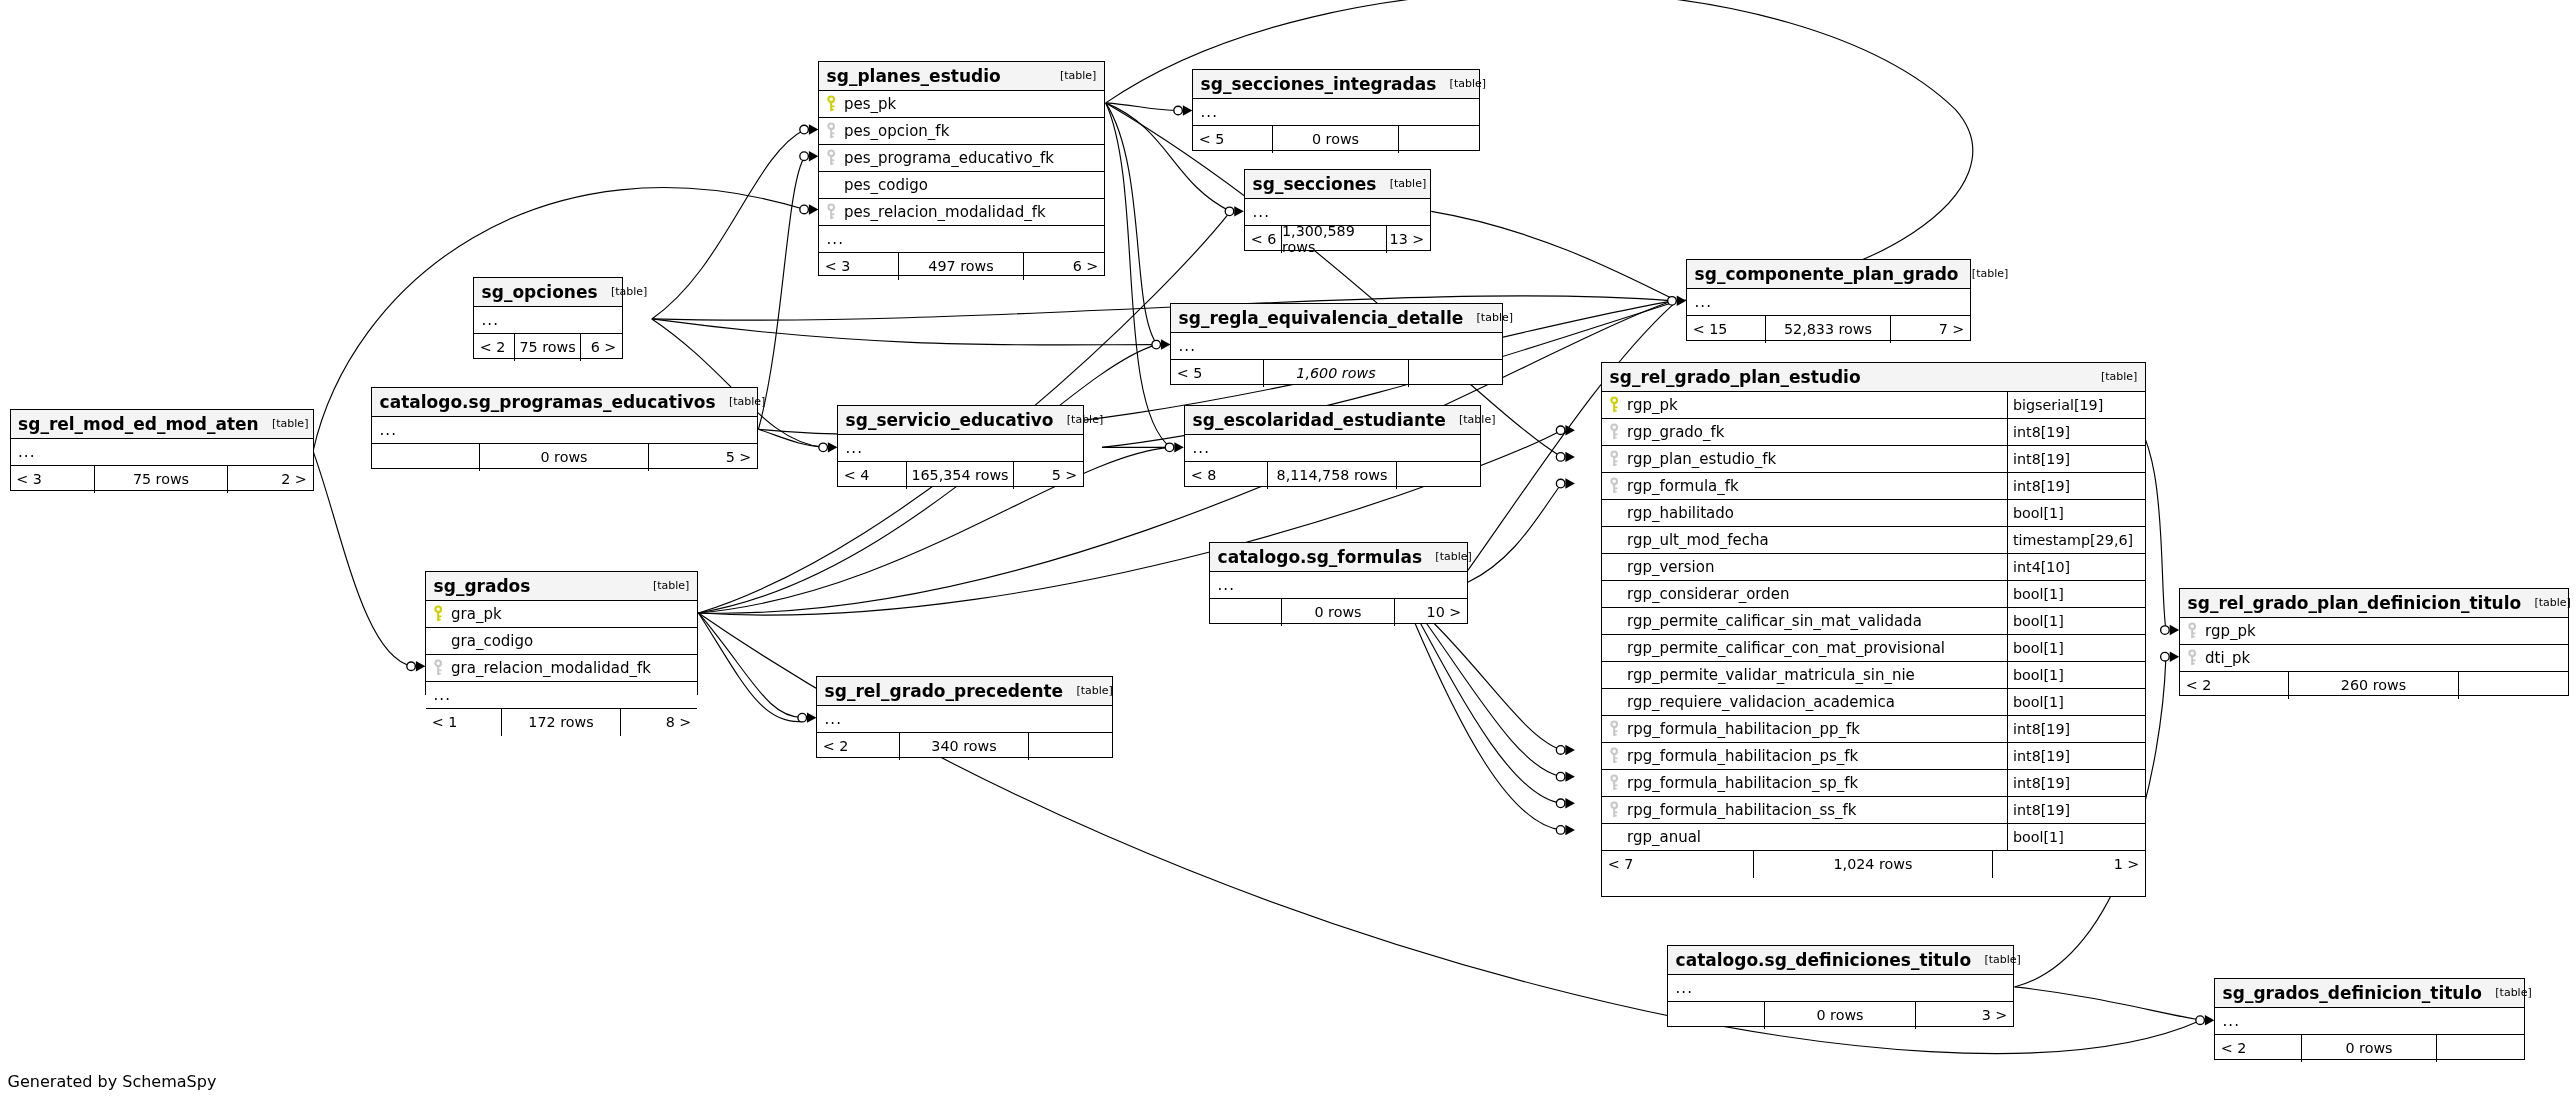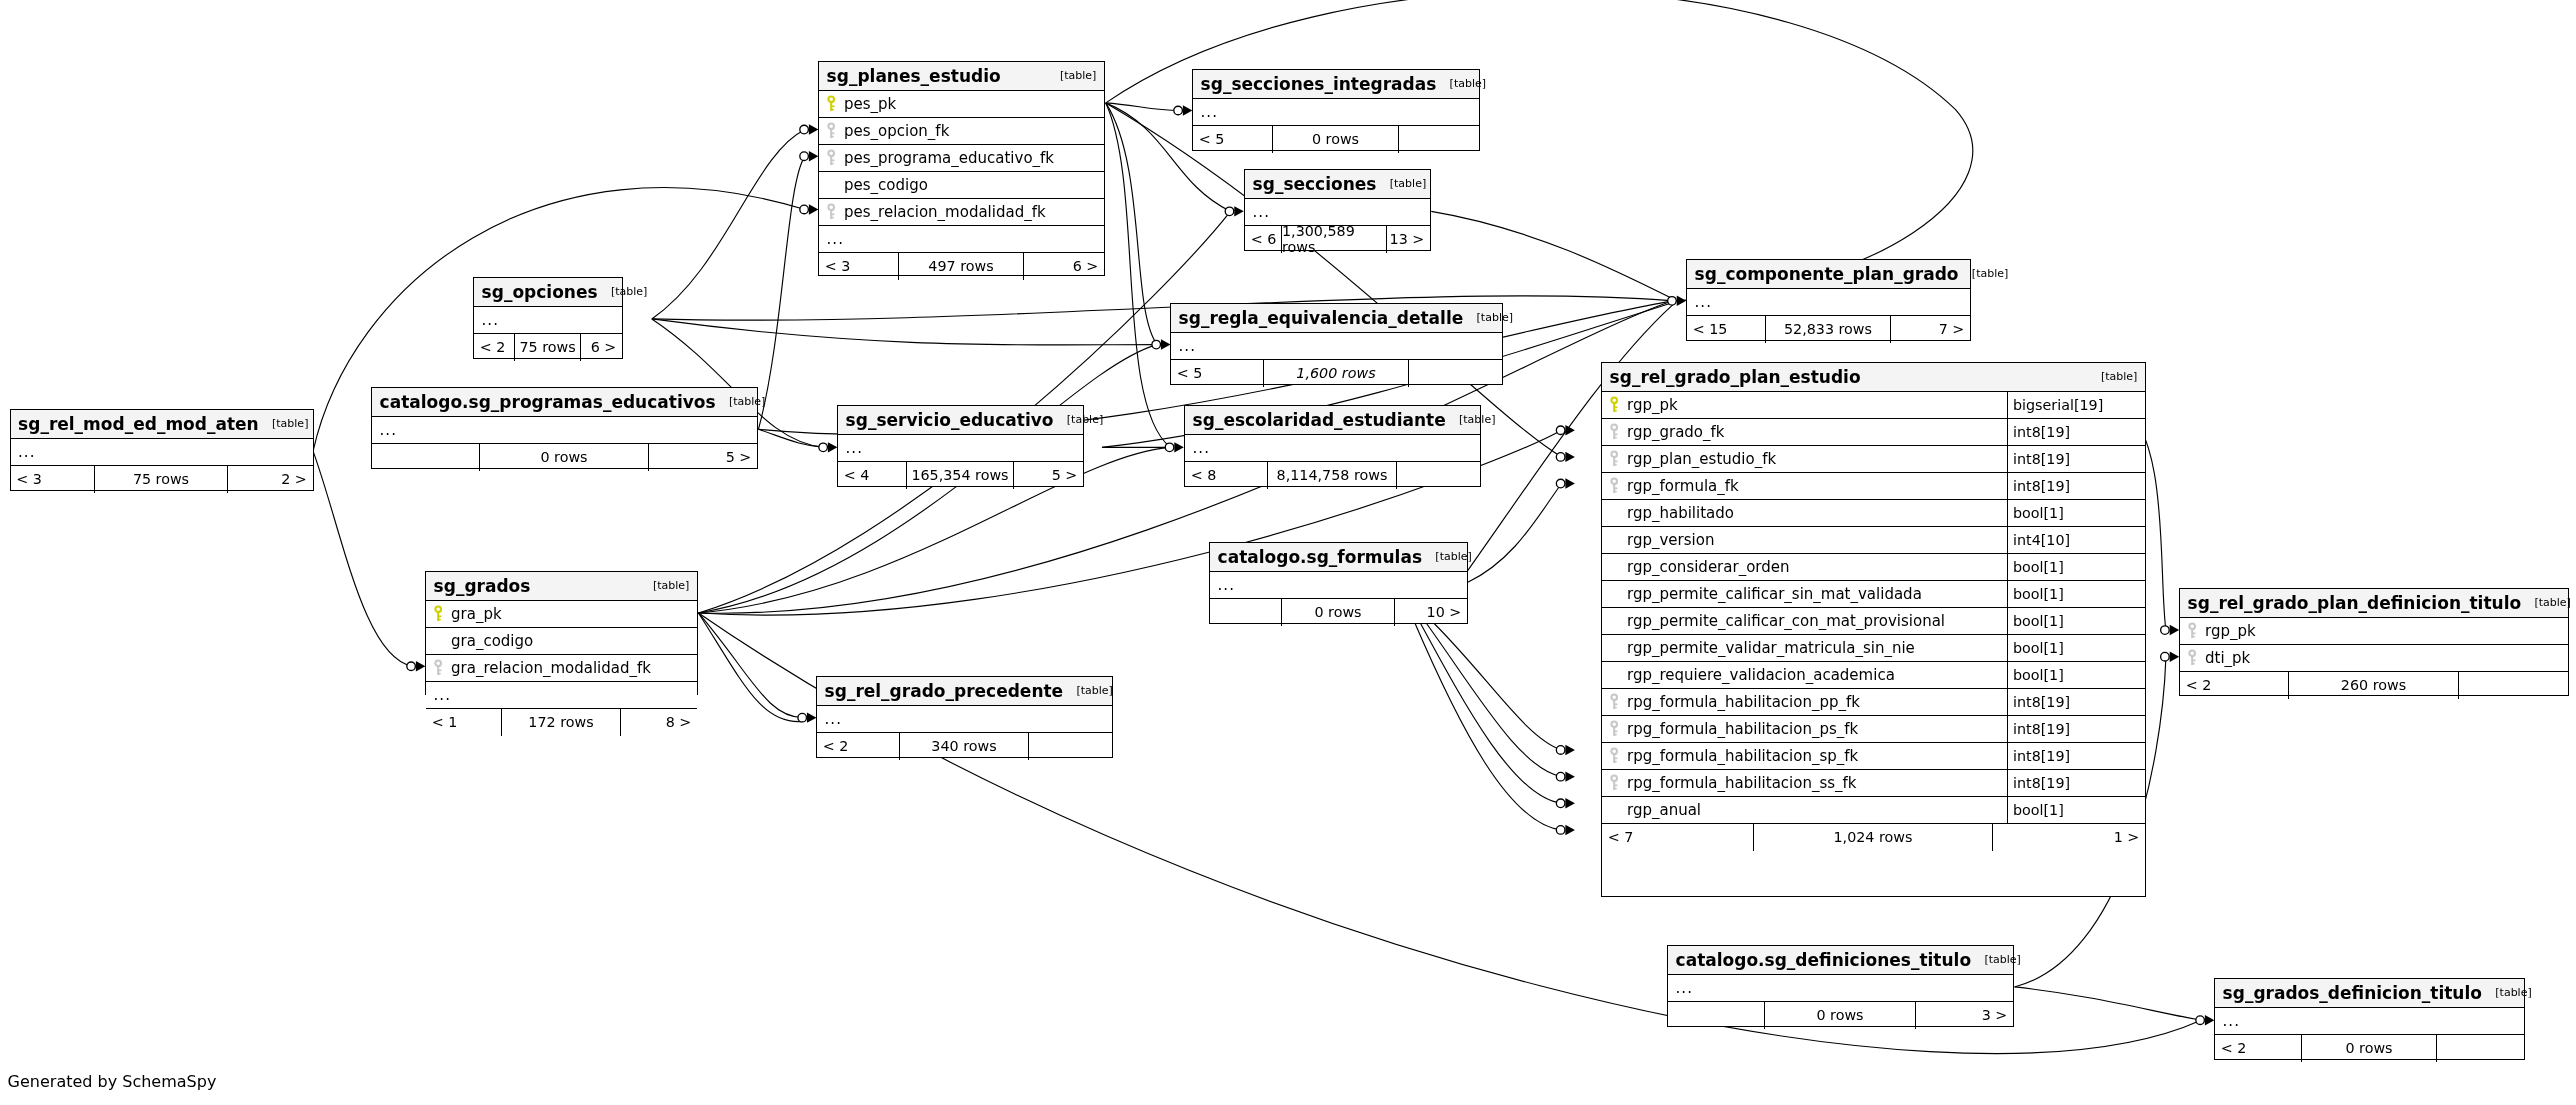--- a/index.html
+++ b/index.html
@@ -498,20 +498,26 @@
           <span class="ctype" style="width: 132px;">int8[19]</span>
         </div>
         <div class="row">
           <span class="keyslot"></span>
           <span class="cname">rgp_habilitado</span>
           <span class="fill"></span>
           <span class="ctype" style="width: 132px;">bool[1]</span>
         </div>
         <div class="row">
           <span class="keyslot"></span>
+          <span class="cname">rgp_ult_mod_fecha</span>
+          <span class="fill"></span>
+          <span class="ctype" style="width: 132px;">timestamp[29,6]</span>
+        </div>
+        <div class="row">
+          <span class="keyslot"></span>
           <span class="cname">rgp_version</span>
           <span class="fill"></span>
           <span class="ctype" style="width: 132px;">int4[10]</span>
         </div>
         <div class="row">
           <span class="keyslot"></span>
           <span class="cname">rgp_considerar_orden</span>
           <span class="fill"></span>
           <span class="ctype" style="width: 132px;">bool[1]</span>
         </div>

